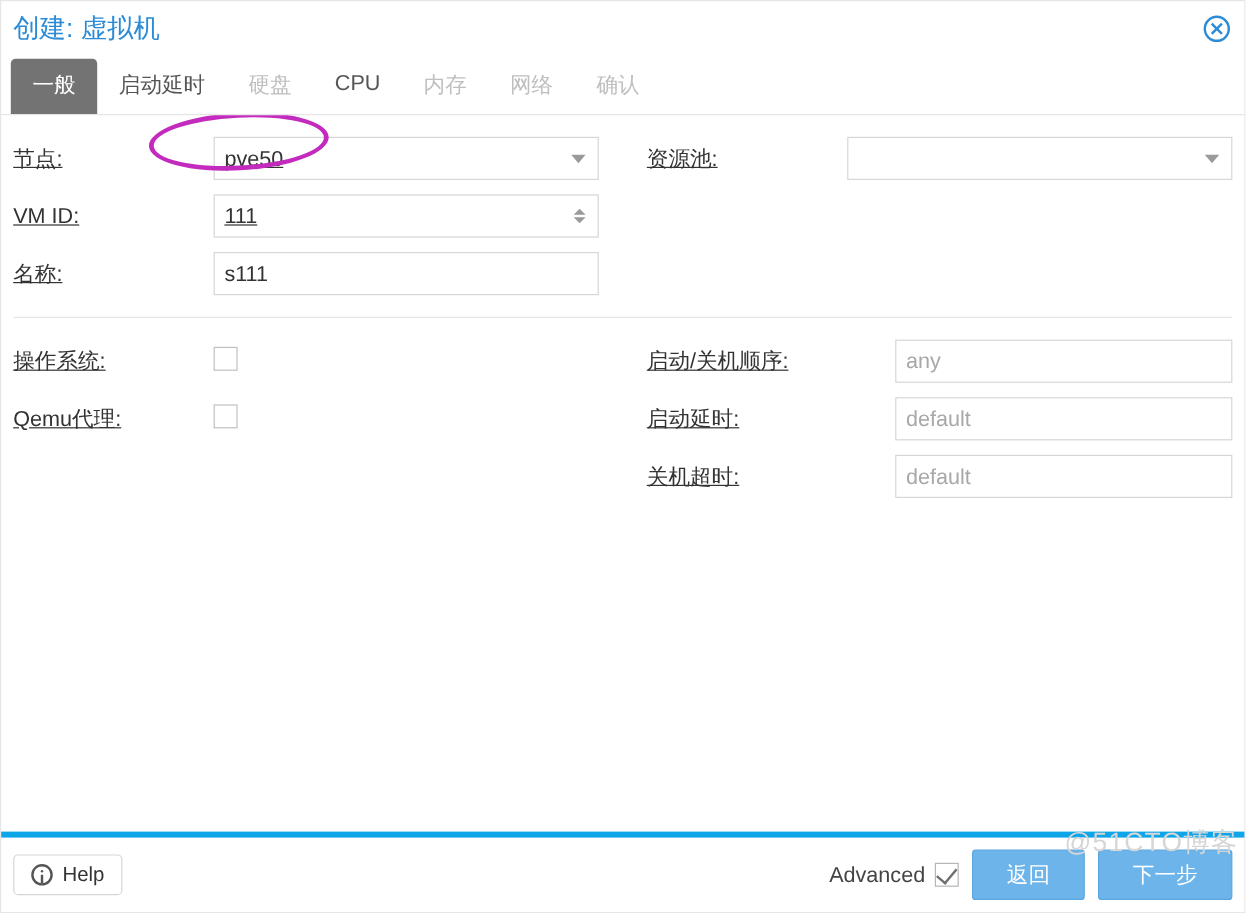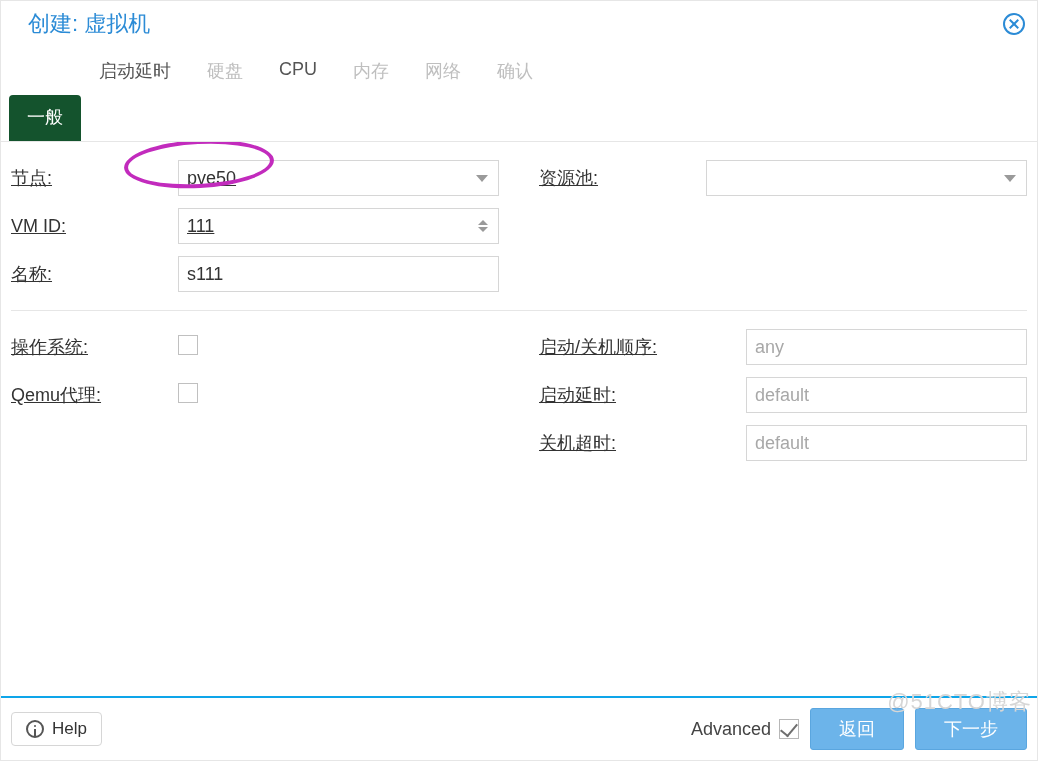--- a/index.html
+++ b/index.html
@@ -1,26 +1,26 @@
 <!DOCTYPE html>
 <html><head>
 <meta charset="utf-8">
 <style>
   * { box-sizing: border-box; margin: 0; padding: 0; }
   html, body { width: 1038px; height: 761px; font-family: "Helvetica Neue", Arial, "Microsoft YaHei", sans-serif; font-size: 17px; color: #333; background: #fff; overflow: hidden; }
   .window { width: 1038px; height: 761px; display: flex; flex-direction: column; border: 1px solid #e6e6e6; }
-  .titlebar { display: flex; align-items: center; justify-content: space-between; padding: 8px 12px 10px 10px; margin-left: 17px; }
+  .titlebar { display: flex; align-items: center; justify-content: space-between; padding: 8px 12px 10px 10px; }
   .titlebar .title { color: #2b8bd6; font-size: 22px; font-weight: 400; }
   .titlebar .close { width: 22px; height: 22px; border: 2px solid #2b8bd6; border-radius: 50%; position: relative; cursor: pointer; }
   .titlebar .close::before, .titlebar .close::after { content: ""; position: absolute; left: 3px; right: 3px; top: 50%; height: 2px; background: #2b8bd6; transform-origin: center; }
   .titlebar .close::before { transform: translateY(-50%) rotate(45deg); }
   .titlebar .close::after  { transform: translateY(-50%) rotate(-45deg); }
   .tabs { display: flex; align-items: stretch; gap: 0; padding: 0 8px; border-bottom: 1px solid #e6e6e6; }
   .tab { padding: 10px 18px 12px; font-size: 18px; color: #555; cursor: pointer; }
-  .tab.active { background: #14532d; color: #fff; border-radius: 4px 4px 0 0; margin-top: 46px; }
+  .tab.active { background: #737373; color: #fff; border-radius: 4px 4px 0 0; }
   .tab.disabled { color: #bfbfbf; cursor: default; }
   .form-area { flex: 1; padding: 18px 10px 8px 10px; overflow: auto; position: relative; }
   .columns { display: flex; gap: 40px; }
   .col { flex: 1; }
   .row { display: flex; align-items: center; margin-bottom: 12px; min-height: 36px; text-decoration: underline; }
   .row .label { width: 150px; font-size: 18px; color: #333; }
   .row .control { flex: 1; padding-left: 17px; }
   .input, .combo, .spin { width: 100%; height: 36px; border: 1px solid #d6d6d6; background: #fff; padding: 0 8px; font-size: 18px; color: #333; }
   .input::placeholder { color: #a8a8a8; }
   .combo { display: flex; align-items: center; justify-content: space-between; cursor: pointer; }
@@ -29,21 +29,21 @@
   .chev { width: 0; height: 0; border-left: 6px solid transparent; border-right: 6px solid transparent; border-top: 7px solid #9a9a9a; margin-right: 2px; }
   .spin { display:flex; align-items:center; justify-content:space-between; }
   .spin .val { flex:1; text-align:left; }
   .spin .btns { display:flex; flex-direction:column; gap:2px; margin-right:2px; }
   .spin .btns span { width:0; height:0; border-left:5px solid transparent; border-right:5px solid transparent; cursor:pointer; }
   .spin .btns .up { border-bottom:5px solid #9a9a9a; }
   .spin .btns .dn { border-top:5px solid #9a9a9a; }
   .checkbox { width: 20px; height: 20px; border: 1px solid #c0c0c0; background: #fff; cursor: pointer; display: inline-block; }
   hr.sep { border: none; border-top: 1px solid #e6e6e6; margin: 6px 0 18px; }
   .highlight-ellipse { position: absolute; left: 123px; top: -2px; width: 150px; height: 48px; border: 4px solid #c22bbd; border-radius: 50%; transform: rotate(-3deg); pointer-events: none; }
-  .bottombar { display:flex; align-items:center; justify-content:space-between; padding: 10px 10px; border-top:2px solid #0ea5e9; }
+  .bottombar { display:flex; align-items:center; justify-content:space-between; padding: 10px 10px; border-top:5px solid #0ea5e9; }
   .help-btn { display:flex; align-items:center; gap:8px; padding:6px 14px; border:1px solid #d6d6d6; border-radius:4px; background:#fff; cursor:pointer; font-size:17px; color:#333; }
   .info-ico { width:18px; height:18px; border:2px solid #555; border-radius:50%; position:relative; }
   .info-ico::before { content:""; position:absolute; left:50%; top:3px; width:2px; height:2px; background:#555; transform:translateX(-50%); border-radius:50%; }
   .info-ico::after  { content:""; position:absolute; left:50%; top:7px; width:2px; height:7px; background:#555; transform:translateX(-50%); }
   .right-actions { display:flex; align-items:center; gap:11px; }
   .adv { display:flex; align-items:center; gap:8px; font-size:18px; color:#444; }
   .adv-check { width:20px; height:20px; border:1px solid #b7b7b7; position:relative; display:inline-block; }
   .adv-check::after { content:""; position:absolute; left:4px; top:0px; width:8px; height:14px; border-right:2px solid #6e6e6e; border-bottom:2px solid #6e6e6e; transform:rotate(40deg); }
   .btn { padding:8px 28px; border:1px solid #5aa6df; background:#6cb4ea; color:#fff; font-size:18px; border-radius:3px; cursor:pointer;text-align:right; }
   .watermark { position:absolute; right:6px; bottom:44px; color:#d6d6d6; font-size:22px; letter-spacing:1px; pointer-events:none; }

